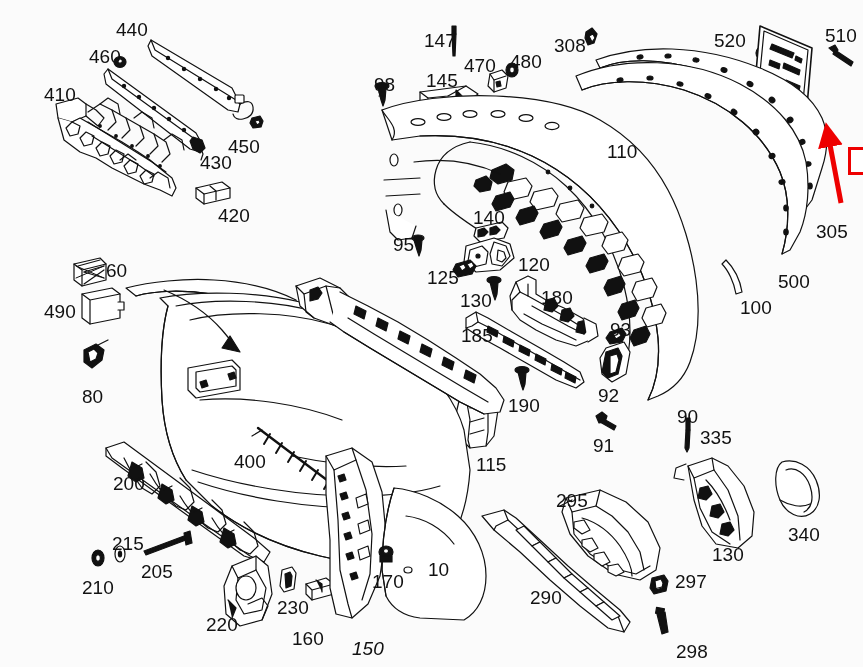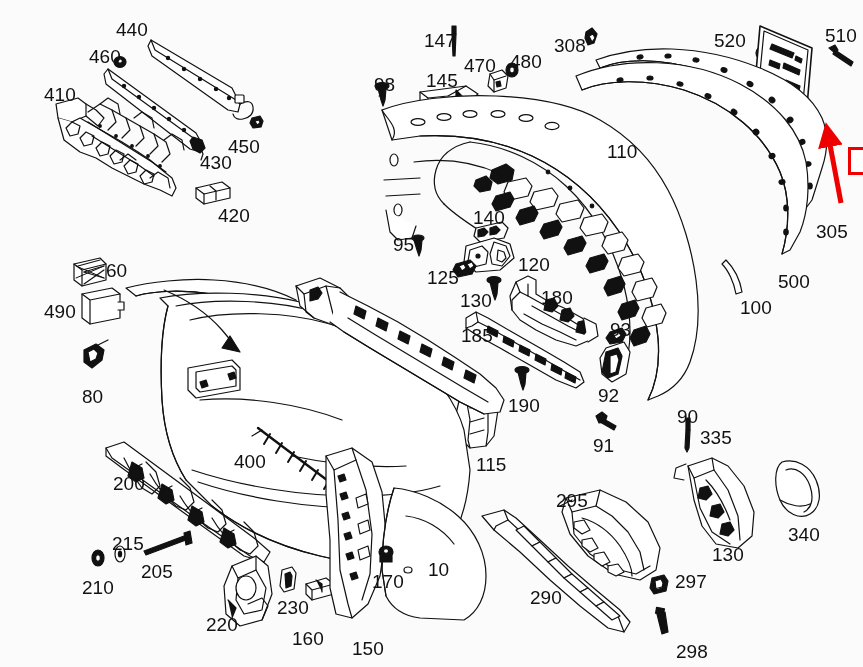--- a/index.html
+++ b/index.html
@@ -653,21 +653,21 @@
       <div class="label" style="left: 44px; top: 302px;">490</div>
       <div class="label" style="left: 82px; top: 387px;">80</div>
       <div class="label" style="left: 234px; top: 452px;">400</div>
       <div class="label" style="left: 113px; top: 474px;">200</div>
       <div class="label" style="left: 112px; top: 534px;">215</div>
       <div class="label" style="left: 141px; top: 562px;">205</div>
       <div class="label" style="left: 82px; top: 578px;">210</div>
       <div class="label" style="left: 206px; top: 615px;">220</div>
       <div class="label" style="left: 277px; top: 598px;">230</div>
       <div class="label" style="left: 292px; top: 629px;">160</div>
-      <div class="label" style="left: 352px; top: 639px;">150</div>
+      <div class="label" style="left: 352px; top: 639px; font-style: italic;">150</div>
       <div class="label" style="left: 372px; top: 572px;">170</div>
       <div class="label" style="left: 428px; top: 560px;">10</div>
       <div class="label" style="left: 556px; top: 491px;">295</div>
       <div class="label" style="left: 530px; top: 588px;">290</div>
       <div class="label" style="left: 675px; top: 572px;">297</div>
       <div class="label" style="left: 676px; top: 607px; margin-top: 35px;">298</div>
       <div class="label" style="left: 712px; top: 545px;">130</div>
       <div class="label" style="left: 788px; top: 525px;">340</div>
     </div>
 

